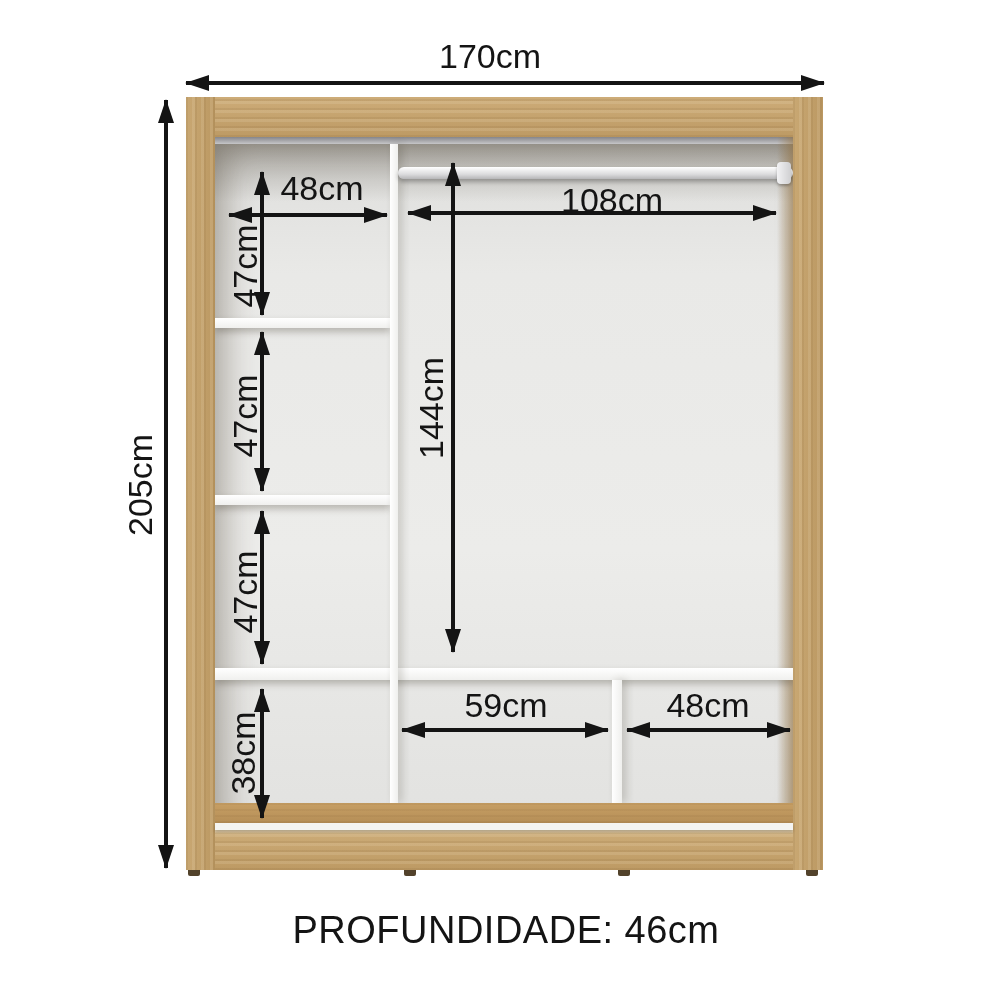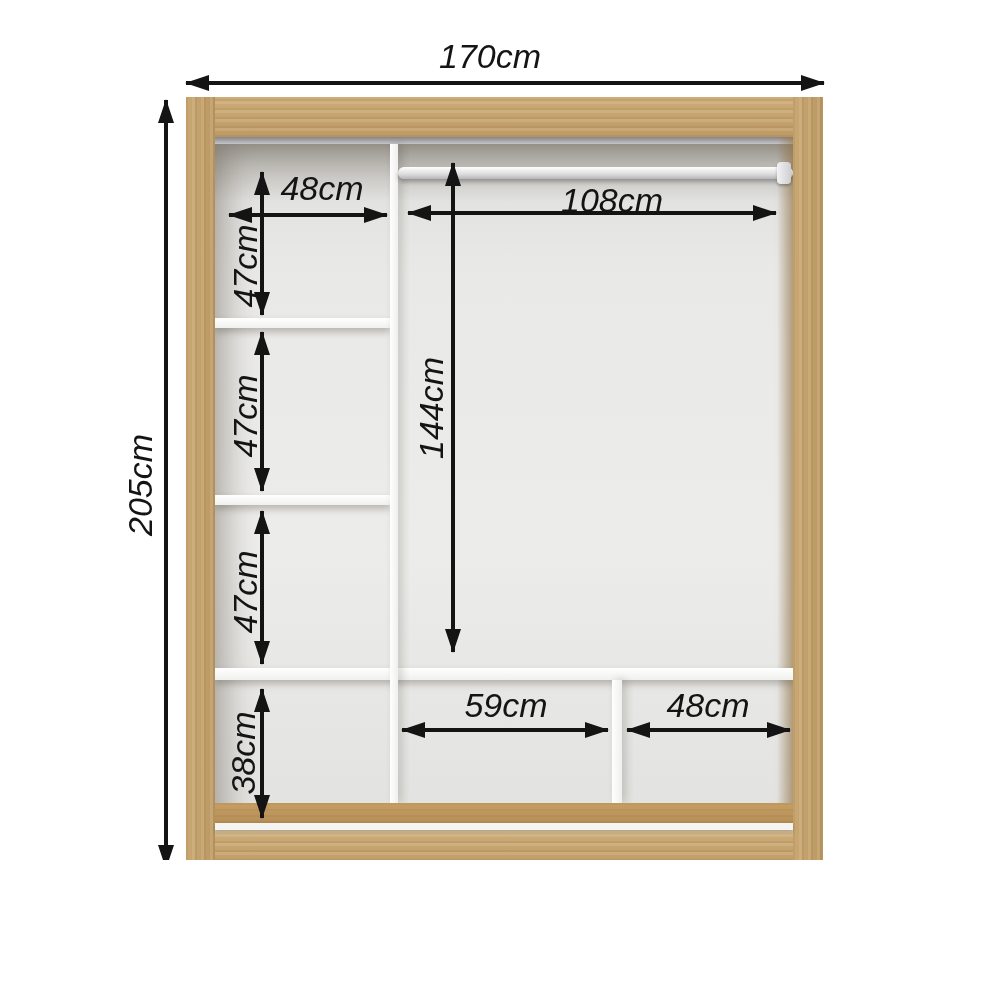--- a/index.html
+++ b/index.html
@@ -1,18 +1,18 @@
 <!DOCTYPE html>
 <html style="--wood: #c2a06b; --wood-dark: #aa8651; --wood-floor: #bd9660; --interior: #e7e7e5; --panel: #f7f7f5; --track: #96969a; --arrow: #141414; --background: #ffffff;"><head>
 <meta charset="utf-8">
 <style>
   html,body{margin:0;padding:0;background:#ffffff;}
   #canvas{
-    position:relative;width:1000px;height:860px;background:var(--background,#fff);
-    font-family:"Liberation Sans",sans-serif;overflow:hidden;font-style:italic;
+    position:relative;width:1000px;height:1000px;background:var(--background,#fff);
+    font-family:"Liberation Sans",sans-serif;overflow:hidden;
   }
   
   .lbl{
     position:absolute;font-size:34px;color:var(--arrow,#161616);
     white-space:nowrap;transform:translate(-50%,-50%);letter-spacing:0px;
   }
   .lbl.rot{transform:translate(-50%,-50%) rotate(-90deg);}
   .lbl.depth{font-size:38px;letter-spacing:0.5px;}
   
   .arrow-h{position:absolute;height:4px;background:var(--arrow,#141414);}
@@ -127,14 +127,15 @@
   <div class="lbl rot" style="left:140px;top:485px">205cm</div>
   <div class="lbl" style="left:322px;top:188px">48cm</div>
   <div class="lbl rot" style="left:245px;top:266px">47cm</div>
   <div class="lbl rot" style="left:245px;top:416px">47cm</div>
   <div class="lbl rot" style="left:245px;top:592px">47cm</div>
   <div class="lbl rot" style="left:243px;top:753px">38cm</div>
   <div class="lbl" style="left:612px;top:200px">108cm</div>
   <div class="lbl rot" style="left:431px;top:408px">144cm</div>
   <div class="lbl" style="left:506px;top:705px">59cm</div>
   <div class="lbl" style="left:708px;top:705px">48cm</div>
+  <div class="lbl depth" style="left:506px;top:930px">PROFUNDIDADE: 46cm</div>
 
 </div>
 
 </body></html>

